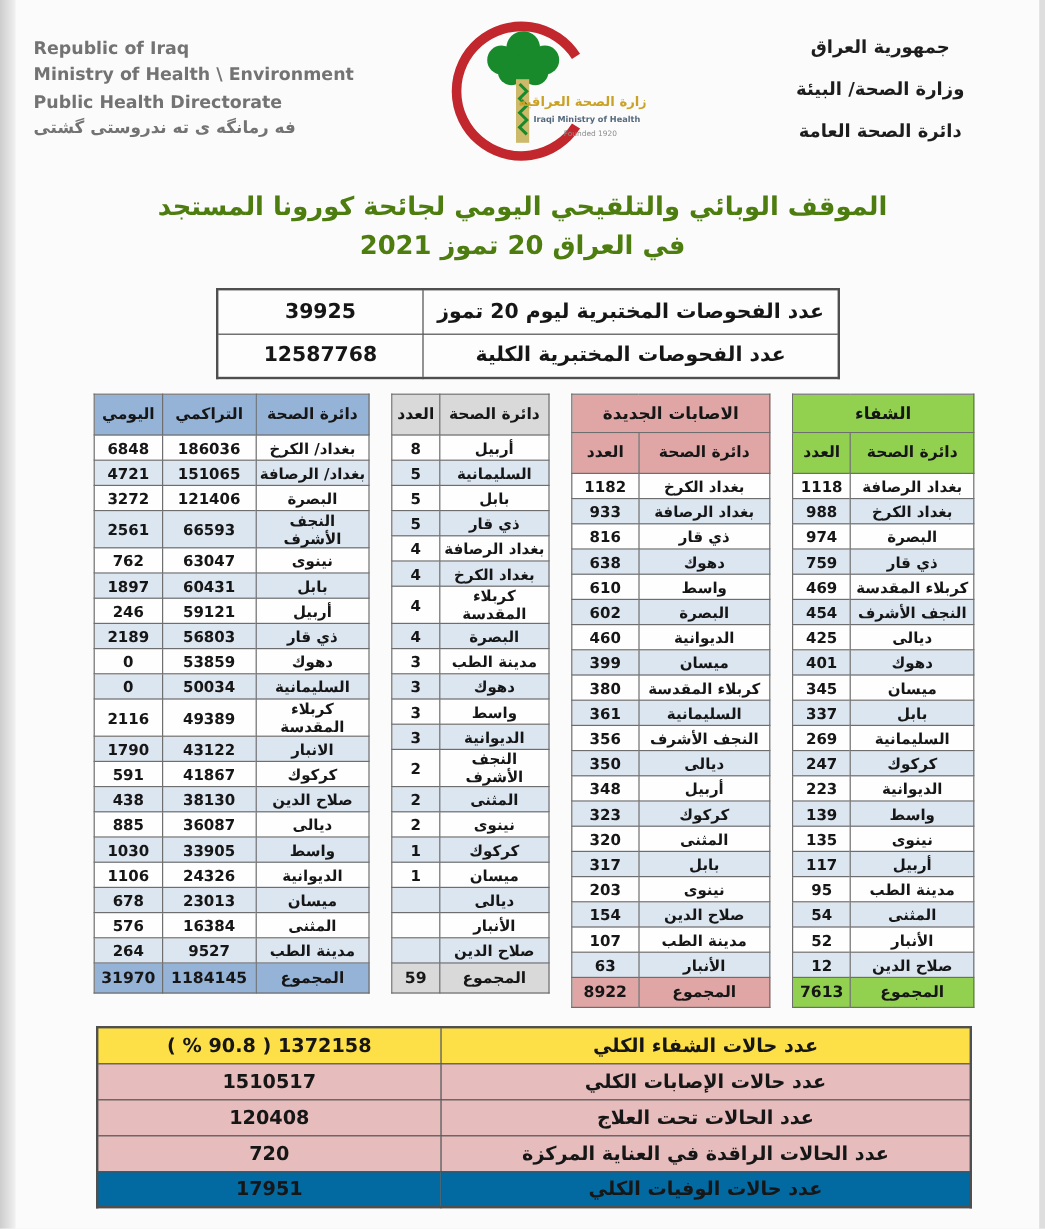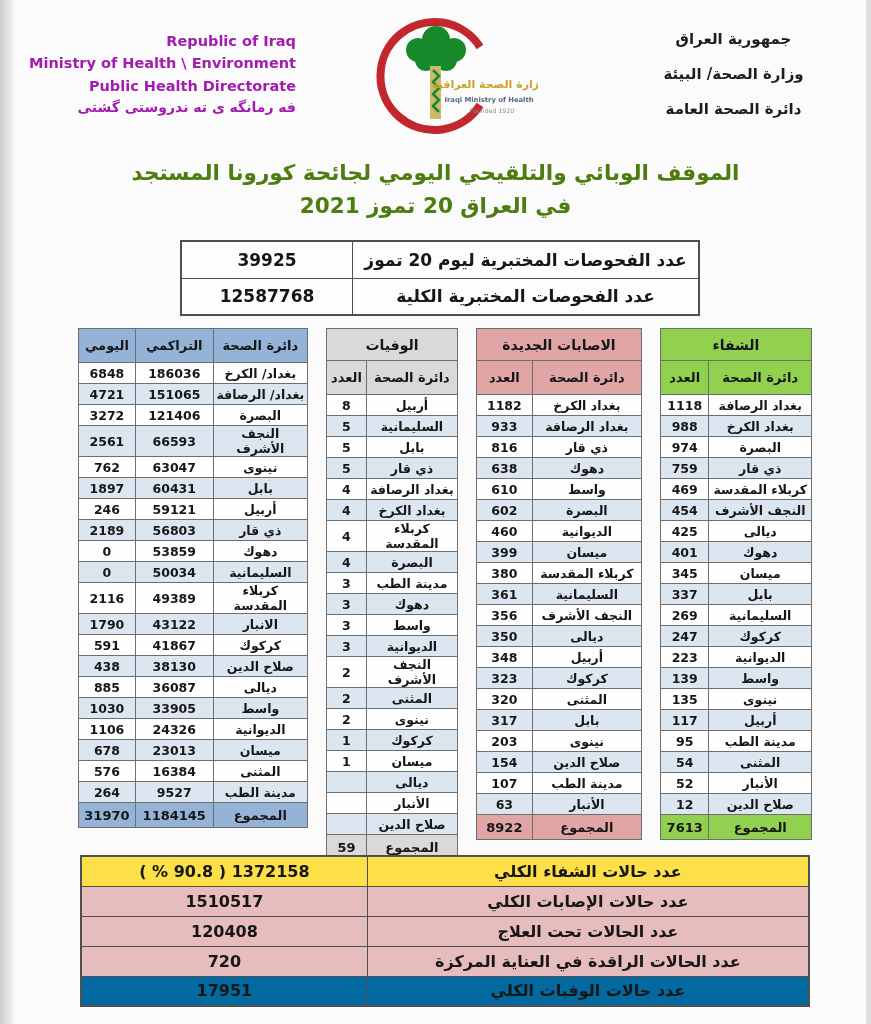--- a/index.html
+++ b/index.html
@@ -4,22 +4,22 @@
 <style>
   * { margin:0; padding:0; box-sizing:border-box; }
   body { background:#e9e9e9; font-family:"DejaVu Sans", sans-serif; }
   .photo { position:relative; width:871px; height:1024px; margin:0 auto;
            background:#fbfbfb; overflow:hidden; color:#161616; }
   .edge-l { position:absolute; left:0; top:0; width:13px; height:100%;
             background:linear-gradient(to right,#cdcdcd,#f1f1f1); }
   .edge-r { position:absolute; right:0; top:0; width:5px; height:100%; background:#dedede; }
 
   
-  .hdr-en { position:absolute; left:28px; top:30px; width:268px; text-align:right;
-            font-weight:bold; font-size:14.5px; line-height:1.55; color:#a21caf; }
+  .hdr-en { position:absolute; left:28px; top:30px; width:268px; text-align:left;
+            font-weight:bold; font-size:14.5px; line-height:1.55; color:#737373; }
   .hdr-en .ku { font-size:14px; }
   .hdr-ar { position:absolute; right:30px; top:30px; width:215px; text-align:center;
             direction:rtl; font-weight:bold; font-size:15px; color:#1d1d1d; }
   .hdr-ar div { margin-bottom:17px; }
 
   .logo { position:absolute; left:358px; top:14px; width:180px; height:132px; }
 
   
   .title { position:absolute; left:0; top:156px; width:100%; text-align:center;
            direction:rtl; font-weight:bold; font-size:21.5px; line-height:1.55; color:#4d7c0f; }
@@ -321,23 +321,20 @@
         <tr>
           <td>المجموع</td>
           <td>8922</td>
         </tr>
       </tfoot>
     </table>
 
     <table class="gov t-gray w-dth">
       <thead>
         <tr>
-            <th class="tt" colspan="2">الوفيات</th>
-          </tr>
-        <tr>
           <th class="ch c-name">دائرة الصحة</th>
           <th class="ch c-num">العدد</th>
         </tr>
       </thead>
       <tbody>
           <tr>
             <td>أربيل</td>
             <td>8</td>
           </tr>
           <tr>

